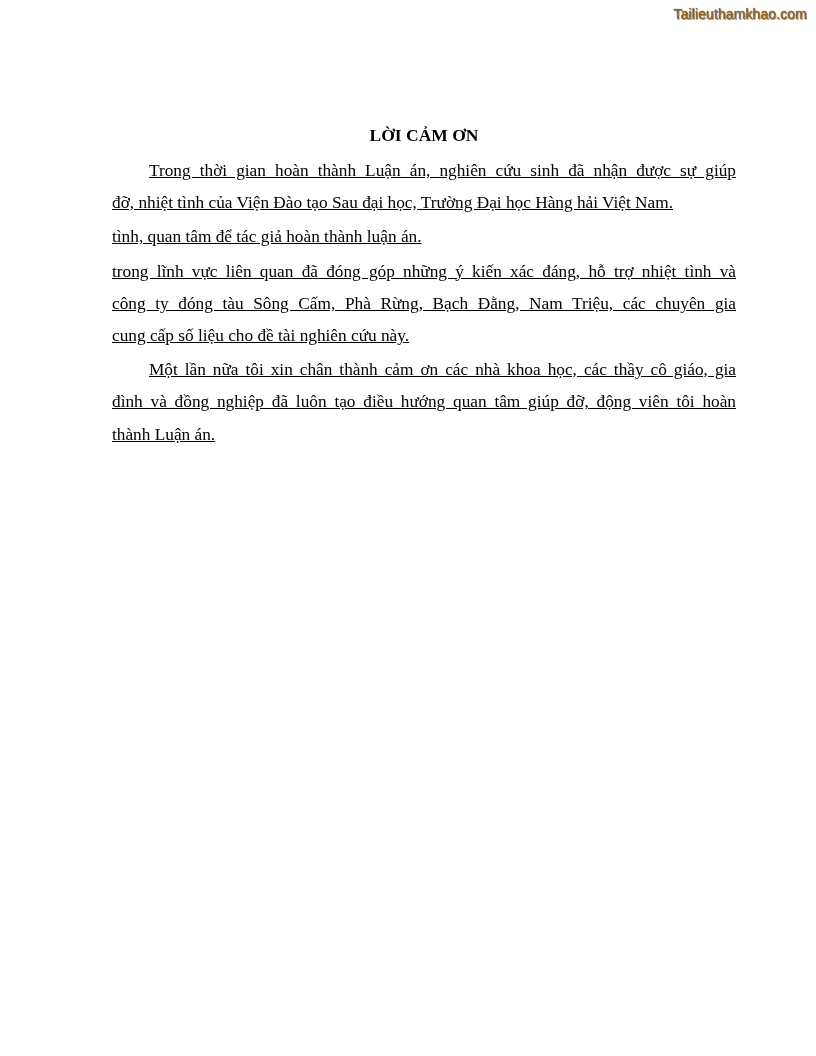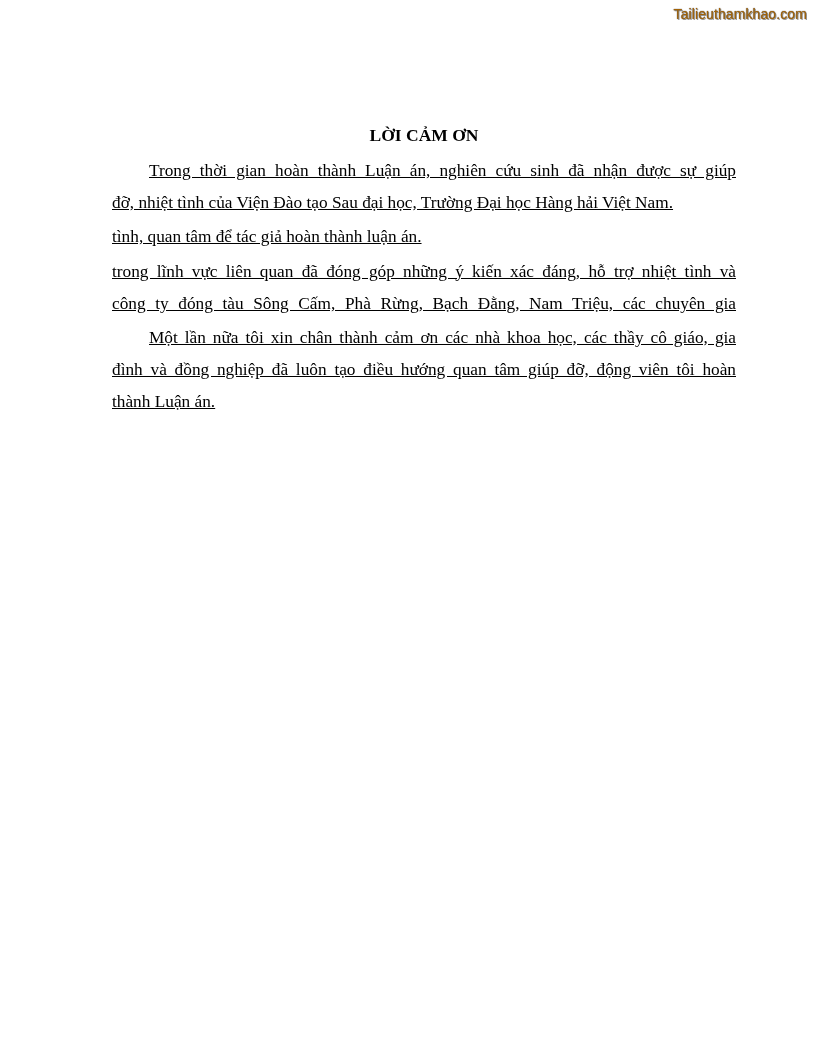--- a/index.html
+++ b/index.html
@@ -29,20 +29,21 @@
     <div class="line last" style="white-space: normal; overflow: hidden;">đỡ, nhiệt tình của Viện Đào tạo Sau đại học, Trường Đại học Hàng hải Việt Nam.</div>
   </div>
 
   <div class="para">
     <div class="line last" style="white-space: normal; overflow: hidden;">tình, quan tâm để tác giả hoàn thành luận án.</div>
   </div>
 
   <div class="para">
     <div class="line" style="white-space: normal; overflow: hidden;">trong lĩnh vực liên quan đã đóng góp những ý kiến xác đáng, hỗ trợ nhiệt tình và</div>
     <div class="line" style="white-space: normal; overflow: hidden;">công ty đóng tàu Sông Cấm, Phà Rừng, Bạch Đằng, Nam Triệu, các chuyên gia</div>
+    <div class="line last" style="white-space: normal; overflow: hidden;">cung cấp số liệu cho đề tài nghiên cứu này.</div>
   </div>
 
   <div class="para">
     <div class="line first" style="white-space: normal; overflow: hidden;">Một lần nữa tôi xin chân thành cảm ơn các nhà khoa học, các thầy cô giáo, gia</div>
     <div class="line" style="white-space: normal; overflow: hidden;">đình và đồng nghiệp đã luôn tạo điều hướng quan tâm giúp đỡ, động viên tôi hoàn</div>
     <div class="line last" style="white-space: normal; overflow: hidden;">thành Luận án.</div>
   </div>
 </div>
 
 </body></html>

